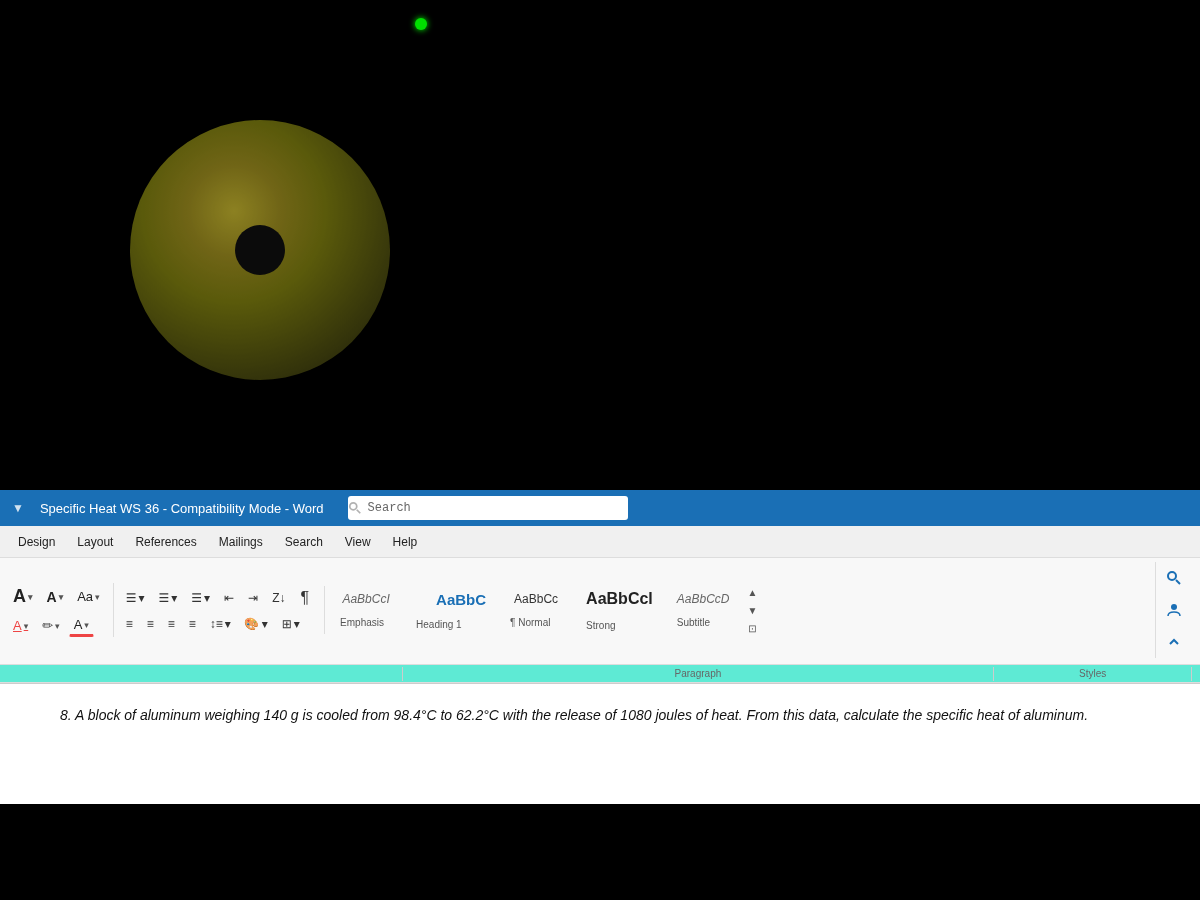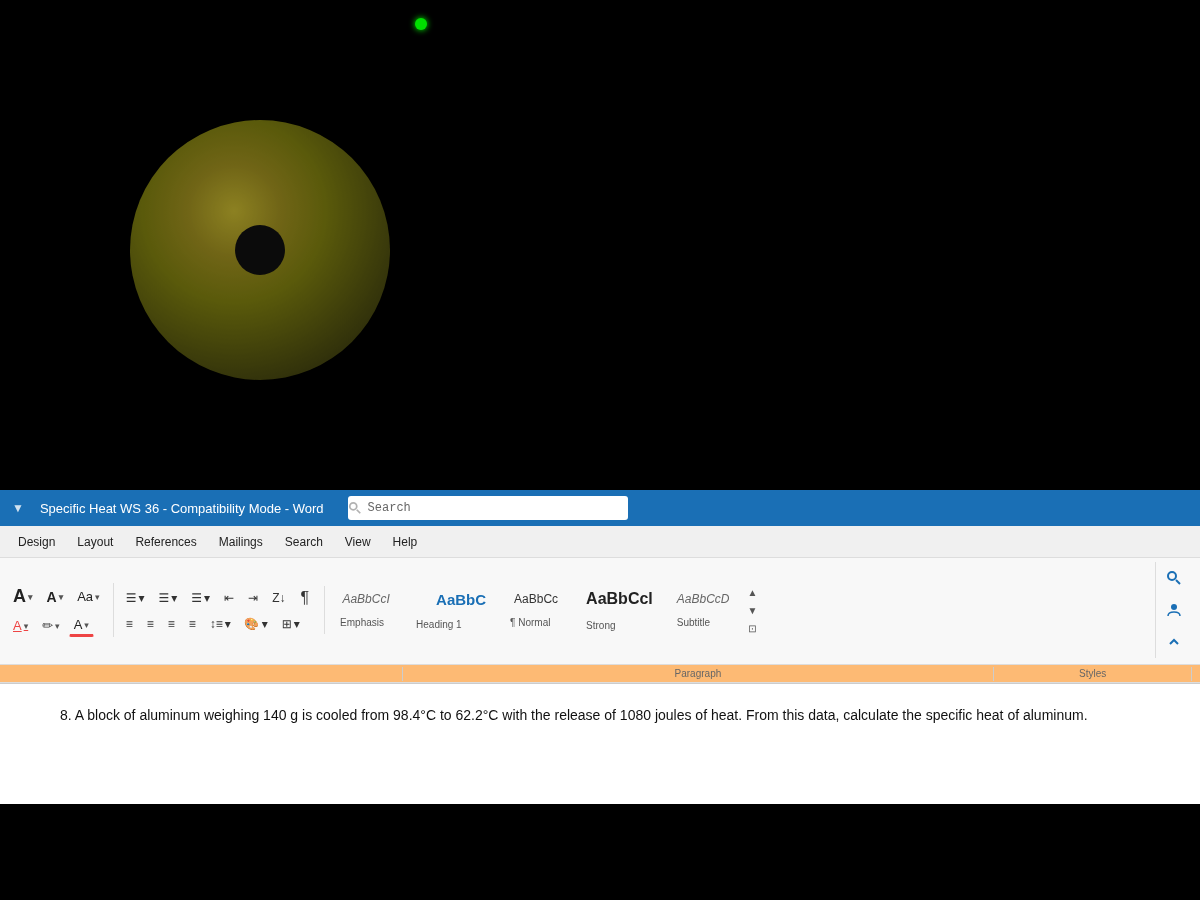--- a/index.html
+++ b/index.html
@@ -276,20 +276,21 @@
     
     .doc-area {
       background: #fff;
       padding: 20px 60px;
       min-height: 120px;
     }
     .doc-text {
       font-size: 14px;
       line-height: 1.6;
       color: #111;
+      font-style: italic;
     }
 
     
     .right-icons {
       display: flex;
       flex-direction: column;
       align-items: center;
       gap: 8px;
       padding: 4px 6px;
       border-left: 1px solid #ddd;
@@ -307,21 +308,21 @@
       color: #1a6fb5;
       font-size: 14px;
     }
 
     
     .ribbon-footer {
       display: flex;
       align-items: center;
       height: 18px;
       padding: 0 8px;
-      background: #fdba74;
+      background: #5eead4;
       border-bottom: 1px solid #ddd;
       font-size: 10px;
       color: #666;
     }
   </style>
 </head>
 <body>
 
 <div class="dark-area">
   <div class="green-dot"></div>

